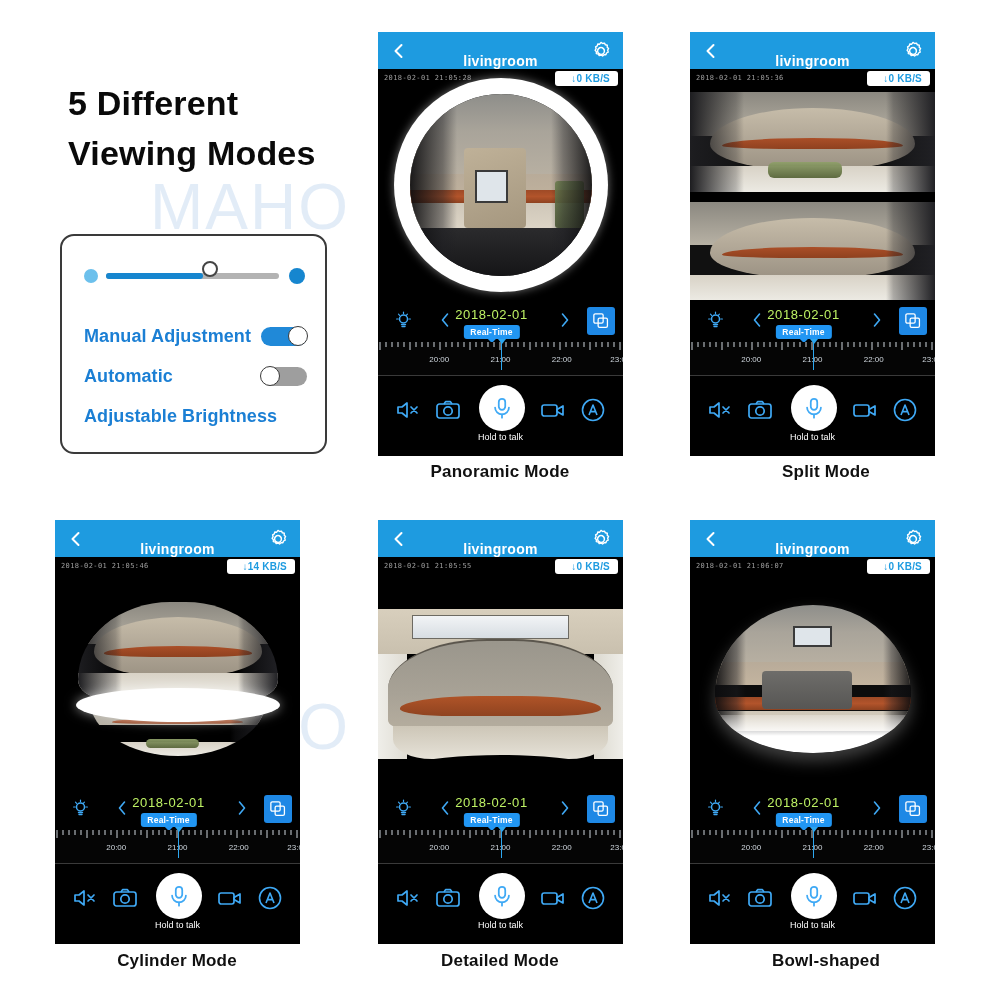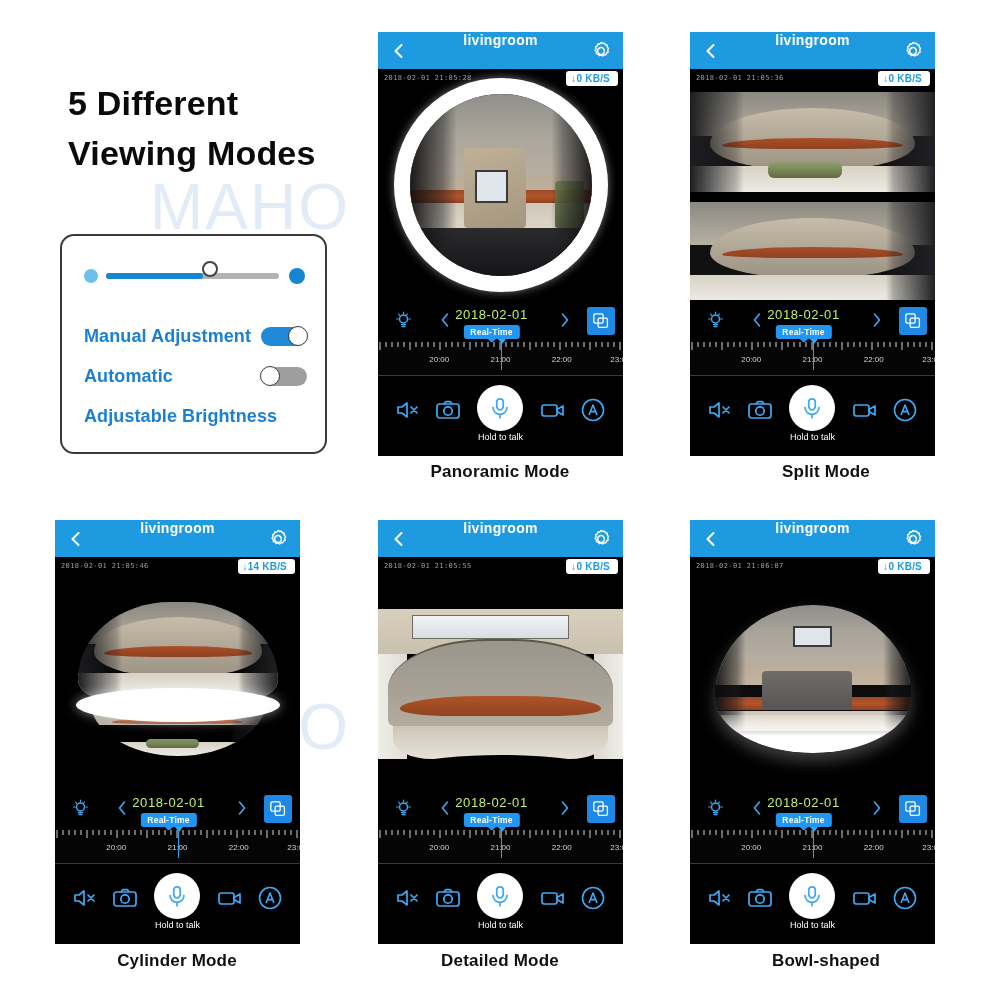--- a/index.html
+++ b/index.html
@@ -100,21 +100,21 @@
     overflow: hidden;
   }
   .p1 { left: 378px; top: 32px;  height: 424px; }
   .p2 { left: 690px; top: 32px;  height: 424px; }
   .p3 { left: 55px;  top: 520px; height: 424px; }
   .p4 { left: 378px; top: 520px; height: 424px; }
   .p5 { left: 690px; top: 520px; height: 424px; }
 
   .ph-header {
     position: relative; height: 37px; background: #1e9be0;
-    display: flex; align-items: flex-start; justify-content: center;
+    display: flex; align-items: flex-end; justify-content: center;
   }
   .ph-title {
     color: #ffffff; font-size: 14px; font-weight: 700; letter-spacing: .3px;
   }
   .ph-back {
     position: absolute; left: 13px; top: 50%; transform: translateY(-50%);
     width: 16px; height: 16px;
   }
   .ph-gear {
     position: absolute; right: 12px; top: 50%; transform: translateY(-50%);
@@ -131,21 +131,21 @@
   .ts-text {
     position: absolute; left: 6px; top: 5px;
     font-size: 7px; color: #b9b9b9; letter-spacing: .4px;
     font-family: "DejaVu Sans Mono", monospace;
     opacity: .85;
   }
   .kbs {
     position: absolute; right: 5px; top: 2px;
     background: #ffffff; color: #1e9be0;
     font-size: 10px; font-weight: 700;
-    padding: 2px 8px 2px 5px; border-radius: 3px;
+    padding: 2px 8px 2px 16px; border-radius: 3px;
     letter-spacing: .2px; white-space: nowrap;
   }
 
   
   .fisheye {
     position: absolute; left: 50%; top: 50%;
     transform: translate(-50%, -50%);
     width: 214px; height: 214px; border-radius: 50%;
     background: #ffffff;
     display: flex; align-items: center; justify-content: center;
@@ -376,21 +376,21 @@
 
   
   .controls {
     position: relative; height: 68px; background: #000;
     display: flex; align-items: center; justify-content: space-around;
     padding: 0 10px;
   }
   .ctl { width: 26px; height: 26px; flex: 0 0 auto; }
   .mic-wrap {
     position: relative; width: 50px; height: 50px; flex: 0 0 auto;
-    display: flex; flex-direction: column; align-items: center;
+    display: flex; flex-direction: column; align-items: flex-end;
   }
   .mic-btn {
     width: 46px; height: 46px; border-radius: 50%; background: #fff;
     display: flex; align-items: center; justify-content: center;
   }
   .mic-label {
     position: absolute; top: 47px; left: 50%; transform: translateX(-50%);
     color: #ffffff; font-size: 9px; white-space: nowrap;
   }
 

